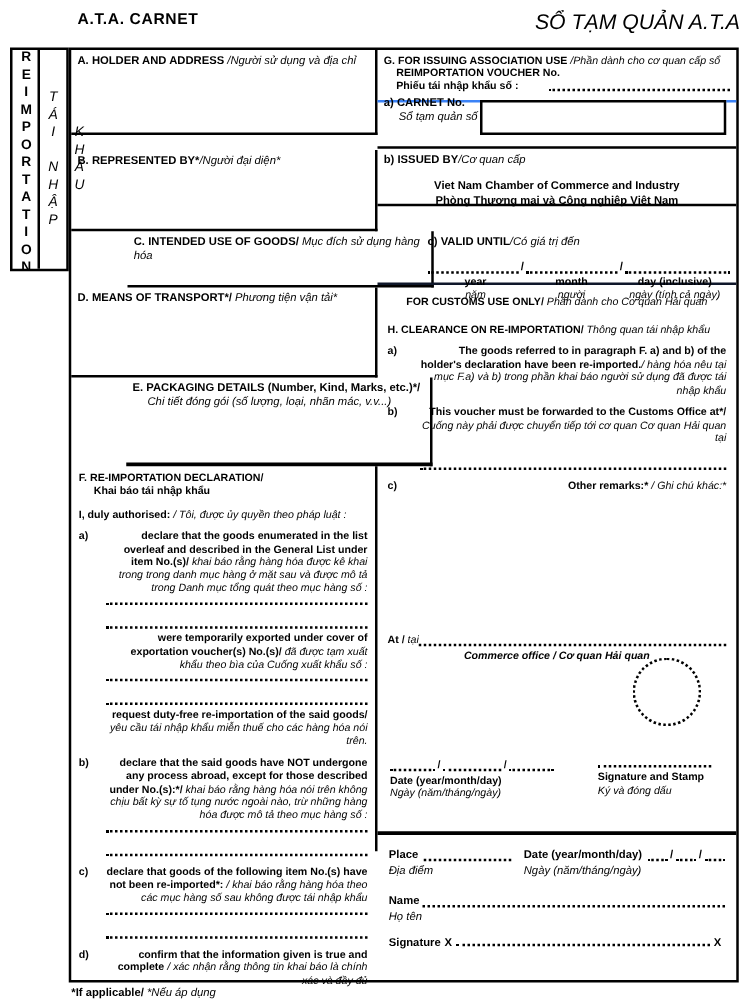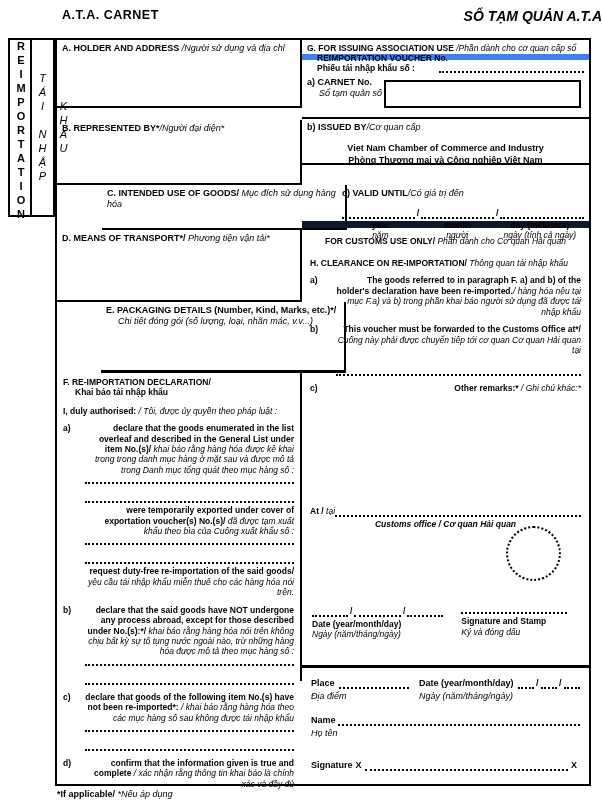--- a/index.html
+++ b/index.html
@@ -4,45 +4,45 @@
 <style>
   * { margin:0; padding:0; box-sizing:border-box; }
   html,body { background:#fff; }
   body { width:602px; height:801px; position:relative; font-family:"Liberation Sans", sans-serif; color:#000; }
   .b { font-weight:bold; }
   .i { font-style:italic; }
   .bi { font-weight:bold; font-style:italic; }
   .page { position:absolute; inset:0; background:#fff; }
 
   .title-left { position:absolute; left:62px; top:8px; font-size:12.5px; font-weight:bold; letter-spacing:.5px; }
-  .title-right { position:absolute; right:0; top:8px; font-size:14px; font-weight:bold; font-style:italic; }
+  .title-right { position:absolute; right:10px; top:8px; font-size:17px; font-weight:normal; font-style:italic; }
 
   
   .strip { position:absolute; left:8px; top:38px; width:47px; height:179px; border:2px solid #000; display:flex; }
   .vcol { height:100%; width:50%; writing-mode:vertical-lr; text-orientation:upright; text-align:center; line-height:21px; font-size:11px; letter-spacing:2px; }
   .vcol.en { font-weight:bold; border-right:2px solid #000; }
   .vcol.vi { font-style:italic; }
 
   
   .main { position:absolute; left:55px; top:38px; width:536px; height:748px; border:2px solid #000; }
   .cell { position:absolute; font-size:9px; line-height:11px; padding:3px 5px; }
   .lcol { left:0; width:245px; border-right:2px solid #000; }
   .rcol { left:245px; width:287px; }
 
   .cA { top:0; height:68px; border-bottom:2px solid #000; }
   .cB { top:80px; height:65px; border-bottom:2px solid #000; }
   .cC { top:145px; height:45px; border-bottom:2px solid #000;margin-left:45px; }
   .cD { top:190px; height:72px; border-bottom:2px solid #000; }
   .cE { top:262px; height:71px; border-bottom:3px solid #000;margin-left:44px; }
   .cF { top:333px; height:308px; font-size:8.5px; line-height:10.4px; padding:4px 6px 0 6px; }
 
-  .cG  { top:0; height:20px; border-bottom:6px solid #3b82f6; font-size:8.5px; line-height:10px; }
+  .cG  { top:0; height:42px; border-bottom:2px solid #3b82f6; font-size:8.5px; line-height:10px; }
   .cGa { top:34px; height:45px; border-bottom:2px solid #000; }
   .cIb { top:79px; height:46px; border-bottom:2px solid #000; }
-  .cVc { top:145px; height:43px; border-bottom:7px solid #0f172a;padding-left:40px; }
+  .cVc { top:145px; height:43px; border-bottom:2px solid #0f172a;padding-left:40px; }
   .cH  { top:190px; height:438px; border-bottom:3px solid #000; font-size:8.5px; line-height:10.5px; padding:6px 8px; }
   .cBt { top:628px; height:116px; padding:10px 9px 0 9px; font-size:9px; }
 
   .indent { padding-left:12px; display:block; }
   .dotrow { border-bottom:2px dotted #000; height:8px; }
   .fill { flex:1 1 auto; border-bottom:2px dotted #000; height:8px; }
   .frow { display:flex; align-items:flex-end; }
   .slash { font-weight:bold; padding:0 2px; }
 
   .carnet-box { position:absolute; right:8px; top:6px; width:197px; height:28px; border:2px solid #000; background:#fff; }
@@ -55,31 +55,31 @@
 
   .hang { display:flex; margin-top:7px; }
   .hang .tag { width:26px; flex:0 0 26px; font-weight:bold; }
   .hang .txt { flex:1;text-align:right; }
   .cF .hang .tag { width:22px; flex:0 0 22px; }
 
   .stamp-circle { position:absolute; left:204px; top:296px; width:55px; height:55px; border:2px dotted #000; border-radius:50%; }
 
   .ds-row { position:absolute; left:10px; right:8px; top:376px; display:flex; }
   .ds-left { flex:0 0 54%; padding-right:14px; }
-  .ds-right { flex:1; padding-left:4px; }
+  .ds-right { flex:1; padding-left:4px;margin-left:17px; }
   .lab-en { font-weight:bold; margin-top:2px; }
   .lab-vi { font-style:italic; }
 
   .bt-row1 { display:flex; align-items:flex-end; }
   .bt-place { flex:0 0 108px; display:flex; align-items:flex-end; padding-right:10px; }
   .bt-date { flex:1; display:flex; align-items:flex-end; }
   .bt-row2 { display:flex; font-style:italic; margin-top:2px; }
   .bt-row2 .c1 { flex:0 0 108px; }
   .nm-row { display:flex; align-items:flex-end; margin-top:13px; }
-  .sg-row { display:flex; align-items:flex-end; margin-top:21px; }
+  .sg-row { display:flex; align-items:flex-start; margin-top:10px; }
   .xm { font-weight:bold; padding:0 3px; }
 
   .footnote { position:absolute; left:57px; top:789px; font-size:9px; }
 </style>
 </head>
 <body>
 
 <div class="page">
 
   <div class="title-left">A.T.A. CARNET</div>
@@ -241,21 +241,21 @@
         <span class="tag">c)</span>
         <span class="txt">
           <span class="b">Other remarks:*</span><span class="i"> / Ghi chú khác:*</span>
         </span>
       </div>
 
       <div class="frow" style="margin-top:113px;">
         <span><span class="b">At / </span><span class="i">tại</span></span>
         <span class="fill"></span>
       </div>
-      <div class="bi" style="text-align:center; margin-top:2px;">Customs office / Cơ quan Hải quan</div>
+      <div class="bi" style="text-align:center; margin-top:2px;">Commerce office / Cơ quan Hải quan</div>
 
       <div class="stamp-circle"></div>
 
       <div class="ds-row">
         <div class="ds-left">
           <div class="frow">
             <span class="fill"></span>
             <span class="slash">/</span>
             <span class="fill" style="flex:1.3;"></span>
             <span class="slash">/</span>

